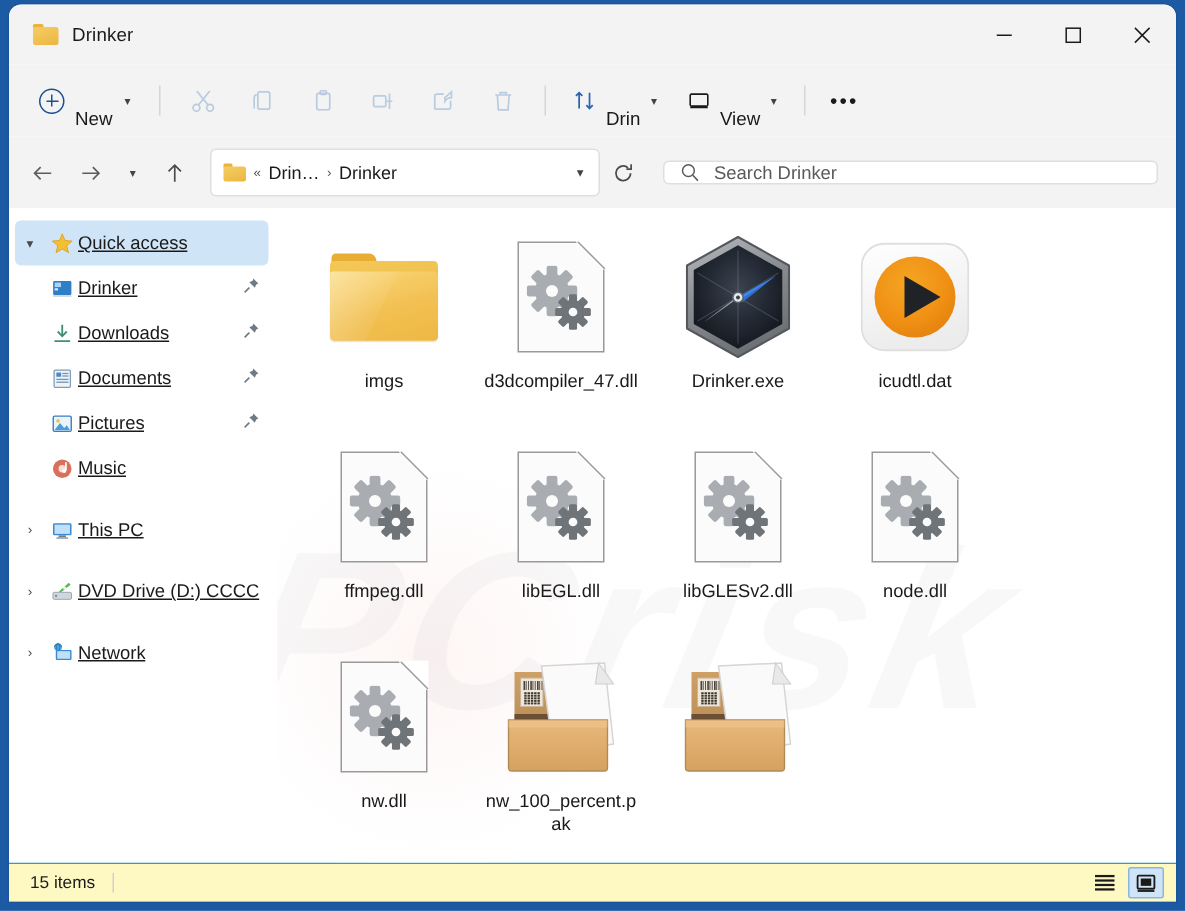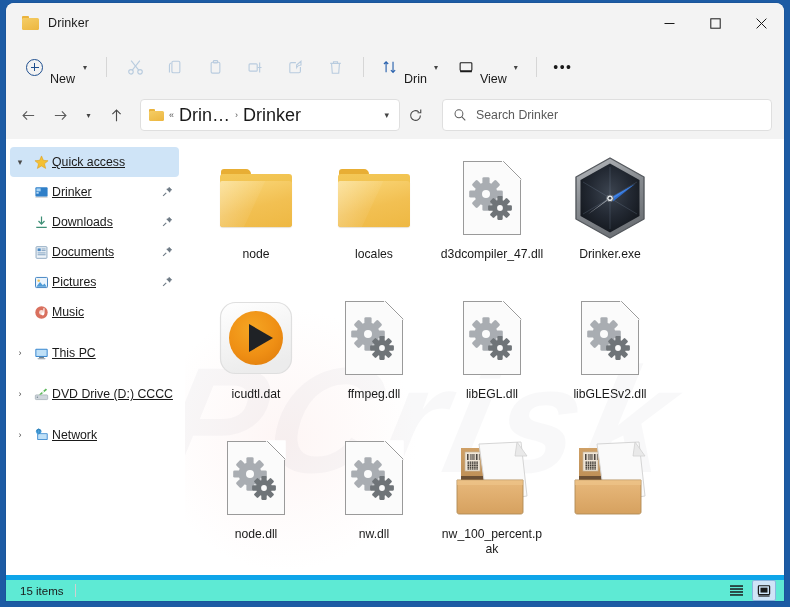--- a/index.html
+++ b/index.html
@@ -98,30 +98,30 @@
   .breadcrumb-box {
     flex: 0 0 auto; width: 260px; height: 32px; margin-left: 8px;
     background: #ffffff; border: 1px solid #dfdfdf; border-radius: 4px;
     display: flex; align-items: center; padding: 0 4px 0 8px; gap: 5px;
   }
   .bc-folder { width: 15px; height: 12px; position: relative; flex: 0 0 auto;}
   .bc-folder .tab { position:absolute; left:0; top:0; width:6px; height:2.5px; background:#eab33c; border-radius:1px 1px 0 0;}
   .bc-folder .body { position:absolute; left:0; top:2px; width:15px; height:10px;
     background: linear-gradient(160deg,#f5cd65 0%,#ecb63f 100%); border-radius:1.5px;}
   .bc-chev-first { font-size: 9px; color: #555; }
-  .bc-item { font-size: 18px; color: #1a1a1a; white-space: nowrap; }
+  .bc-item { font-size: 12px; color: #1a1a1a; white-space: nowrap; }
   .bc-sep { font-size: 9px; color: #555; }
   .bc-spacer { flex: 1 1 auto; }
   .bc-down { font-size: 9px; color: #444; padding: 0 6px; }
   .refresh-btn {
     width: 30px; height: 32px; display:flex; align-items:center; justify-content:center;
     color:#444; border-radius: 4px;
   }
   .search-box {
-    flex: 1 1 auto; height: 32px; margin-left: 12px;
+    flex: 1 1 auto; height: 16px; margin-left: 12px;
     background: #ffffff; border: 1px solid #dfdfdf; border-radius: 4px;
     display: flex; align-items: center; gap: 9px; padding: 0 10px;
   }
   .search-ph { font-size: 12.3px; color: #5a5a5a; }
 
   
   .body-row { flex: 1 1 auto; display: flex; min-height: 0; background: #ffffff; }
 
   
   .sidebar {
@@ -210,22 +210,22 @@
   .ic-exe { width: 86px; height: 86px; }
 
   
   .ic-dat { width: 74px; height: 74px; }
 
   
   .ic-pak { width: 82px; height: 76px; }
 
   
   .statusbar {
-    height: 26px; flex: 0 0 auto; background: #5eead4;
-    border-top: 5px solid #0ea5e9;
+    height: 26px; flex: 0 0 auto; background: #fef9c3;
+    border-top: 1px solid #0ea5e9;
     display: flex; align-items: center; padding: 0 8px 0 14px;
   }
   .status-text { font-size: 11.5px; color: #1a1a1a; }
   .status-sep { width: 1px; height: 13px; background: #d0d0d0; margin-left: 12px; }
   .status-right { margin-left: auto; display: flex; align-items: center; gap: 4px; }
   .view-toggle {
     width: 24px; height: 21px; display:flex; align-items:center; justify-content:center;
     border-radius: 2px;
   }
   .view-toggle.active { background: #cfe4f7; border: 1px solid #8ab6e0; }
@@ -540,32 +540,21 @@
       <div class="grid" id="file-grid">
           <div class="tile">
             <div class="ico">
               <div class="ic-folder">
                 <div class="f-tab"></div>
                 <div class="f-back"></div>
                 <div class="f-front"></div>
                 <div class="f-gloss"></div>
               </div>
             </div>
-            <div class="nm">node</div>
-          </div>
-          <div class="tile">
-            <div class="ico">
-              <div class="ic-folder">
-                <div class="f-tab"></div>
-                <div class="f-back"></div>
-                <div class="f-front"></div>
-                <div class="f-gloss"></div>
-              </div>
-            </div>
-            <div class="nm">locales</div>
+            <div class="nm">imgs</div>
           </div>
           <div class="tile">
             <div class="ico">
               <div class="ic-file">
                 <div class="pg"></div>
                 <svg style="position:absolute;right:-1px;top:-1px" width="20" height="20" viewBox="0 0 20 20">
                   <path d="M0.5 0.5 L19.5 19.5 L19.5 0.5 Z" fill="#ffffff"></path>
                   <path d="M0.5 0.5 L19.5 19.5" stroke="#ffffff" stroke-width="2"></path>
                   <path d="M1 0.5 L19.5 19 L19.5 0.5 Z" fill="#ffffff" stroke="none"></path>
                   <path d="M19.3 19.3 L1.2 1.2" stroke="#9a9a9a" stroke-width="1"></path>

